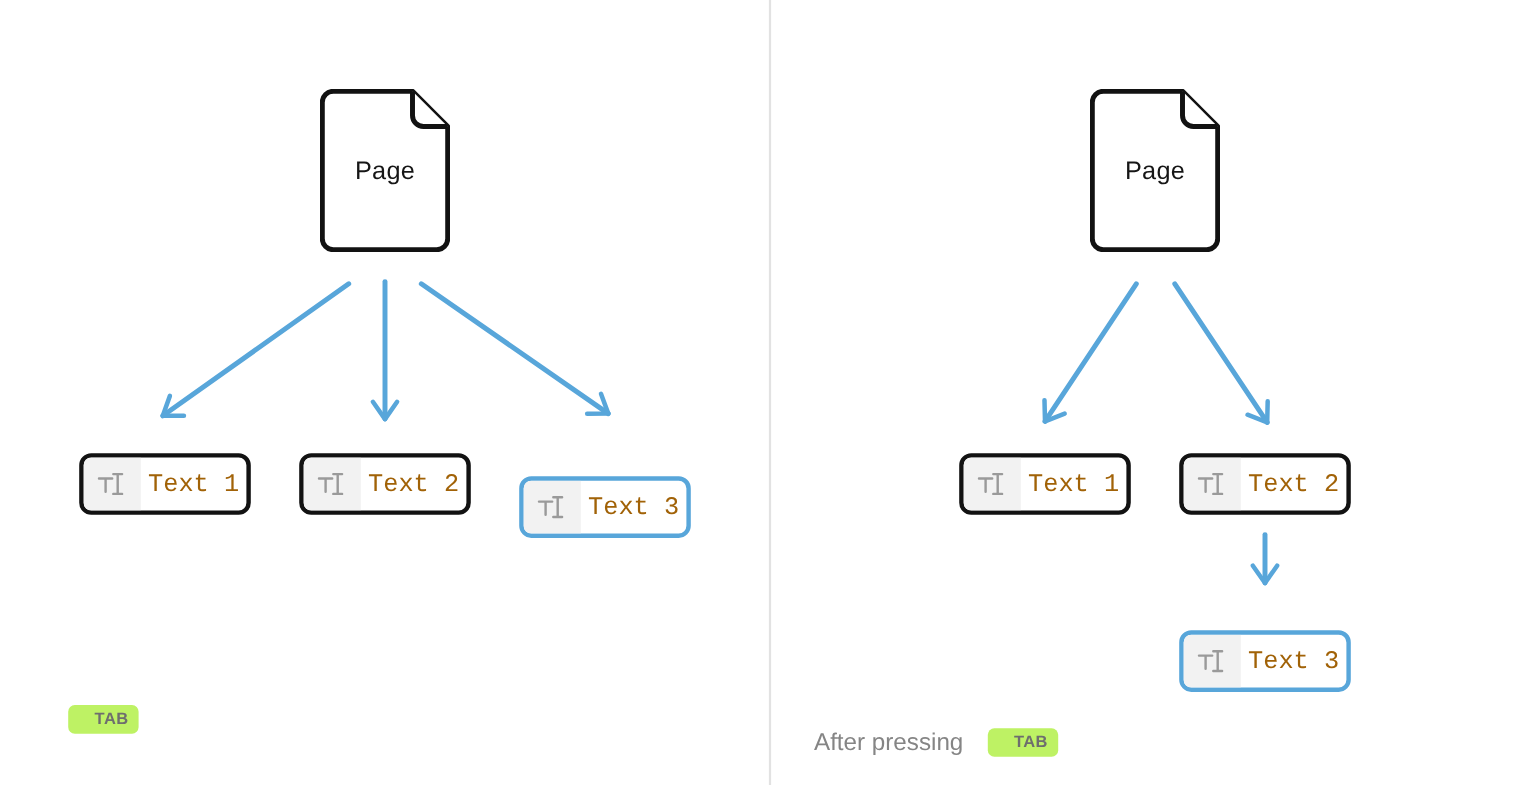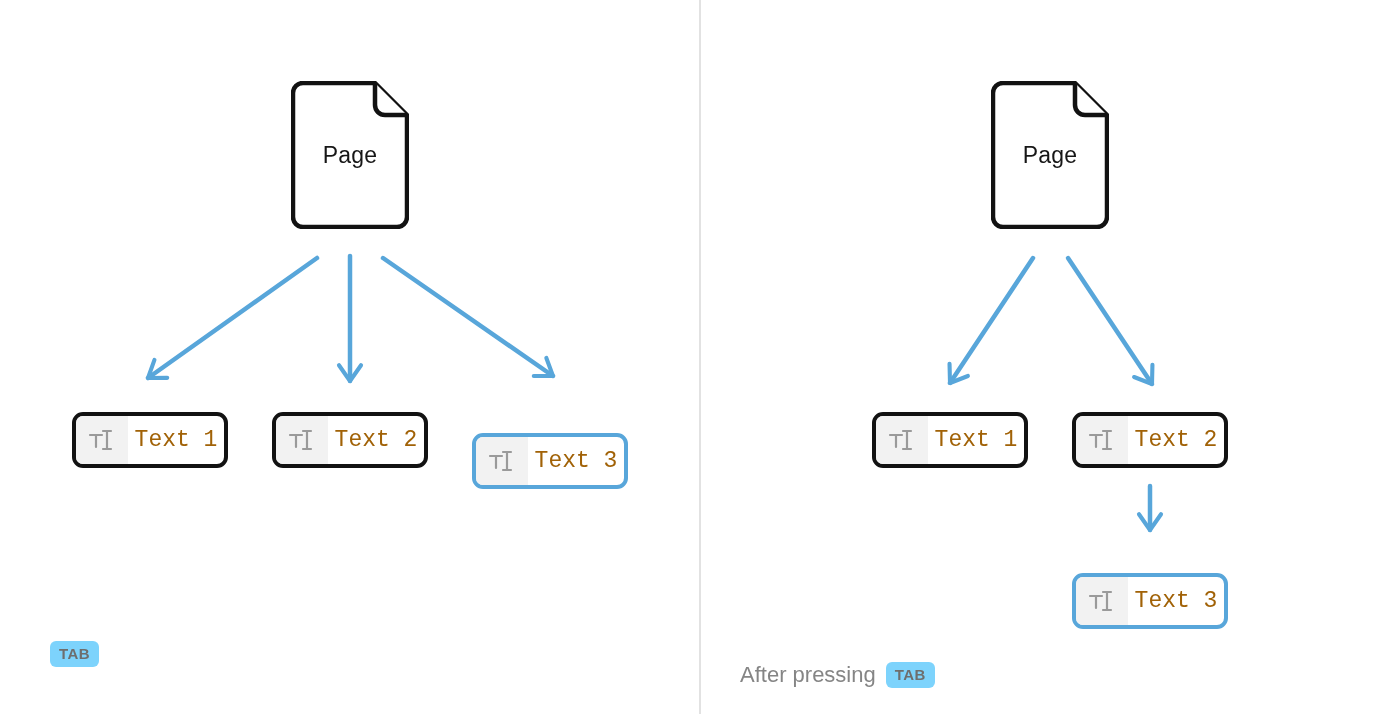--- a/index.html
+++ b/index.html
@@ -91,23 +91,23 @@
   .caption {
     position: absolute;
     display: flex;
     align-items: center;
     font-size: 22px;
     color: #858585;
     white-space: nowrap;
   }
   .key-badge {
     display: inline-block;
-    margin-left: 10px;
-    padding: 4px 9px 5px 9px;
-    background: #7dd3fc;
+    margin-left: 22px;
+    padding: 4px 9px 5px 24px;
+    background: #bef264;
     border-radius: 6px;
     font-size: 15px;
     font-weight: bold;
     letter-spacing: 0.4px;
     color: #6e6e6e;
   }
 </style>
 </head>
 <body>
 

